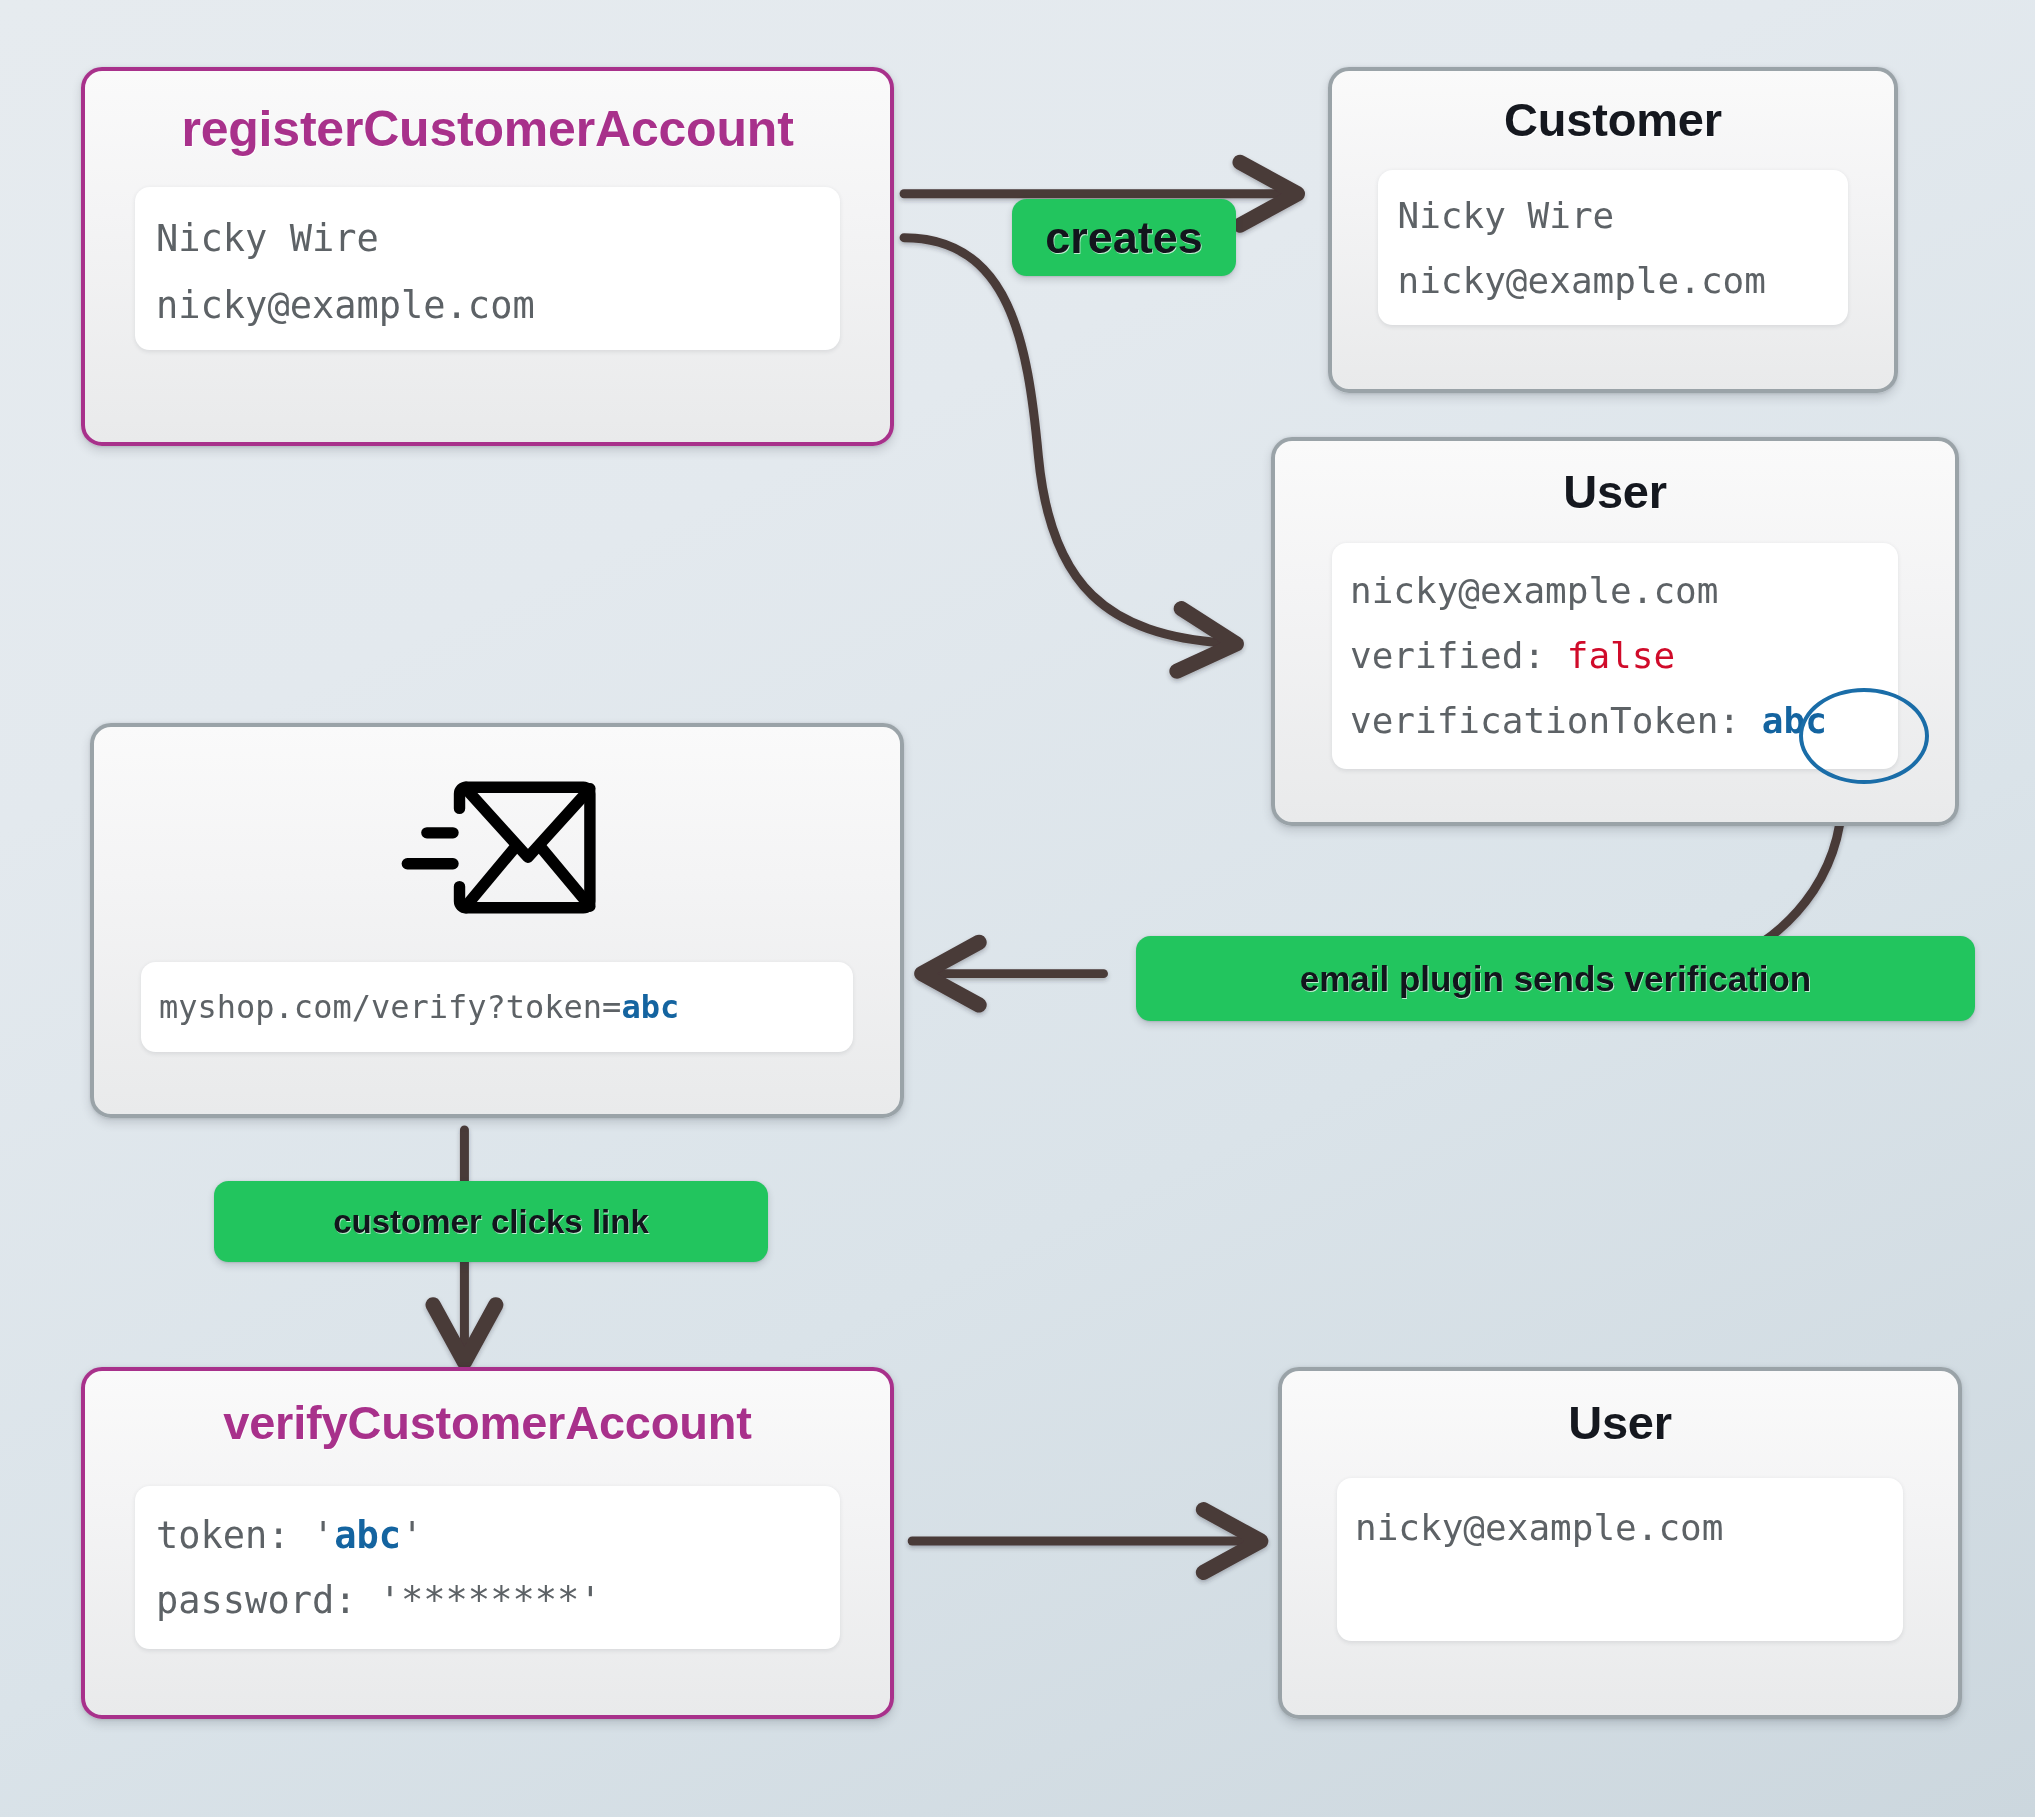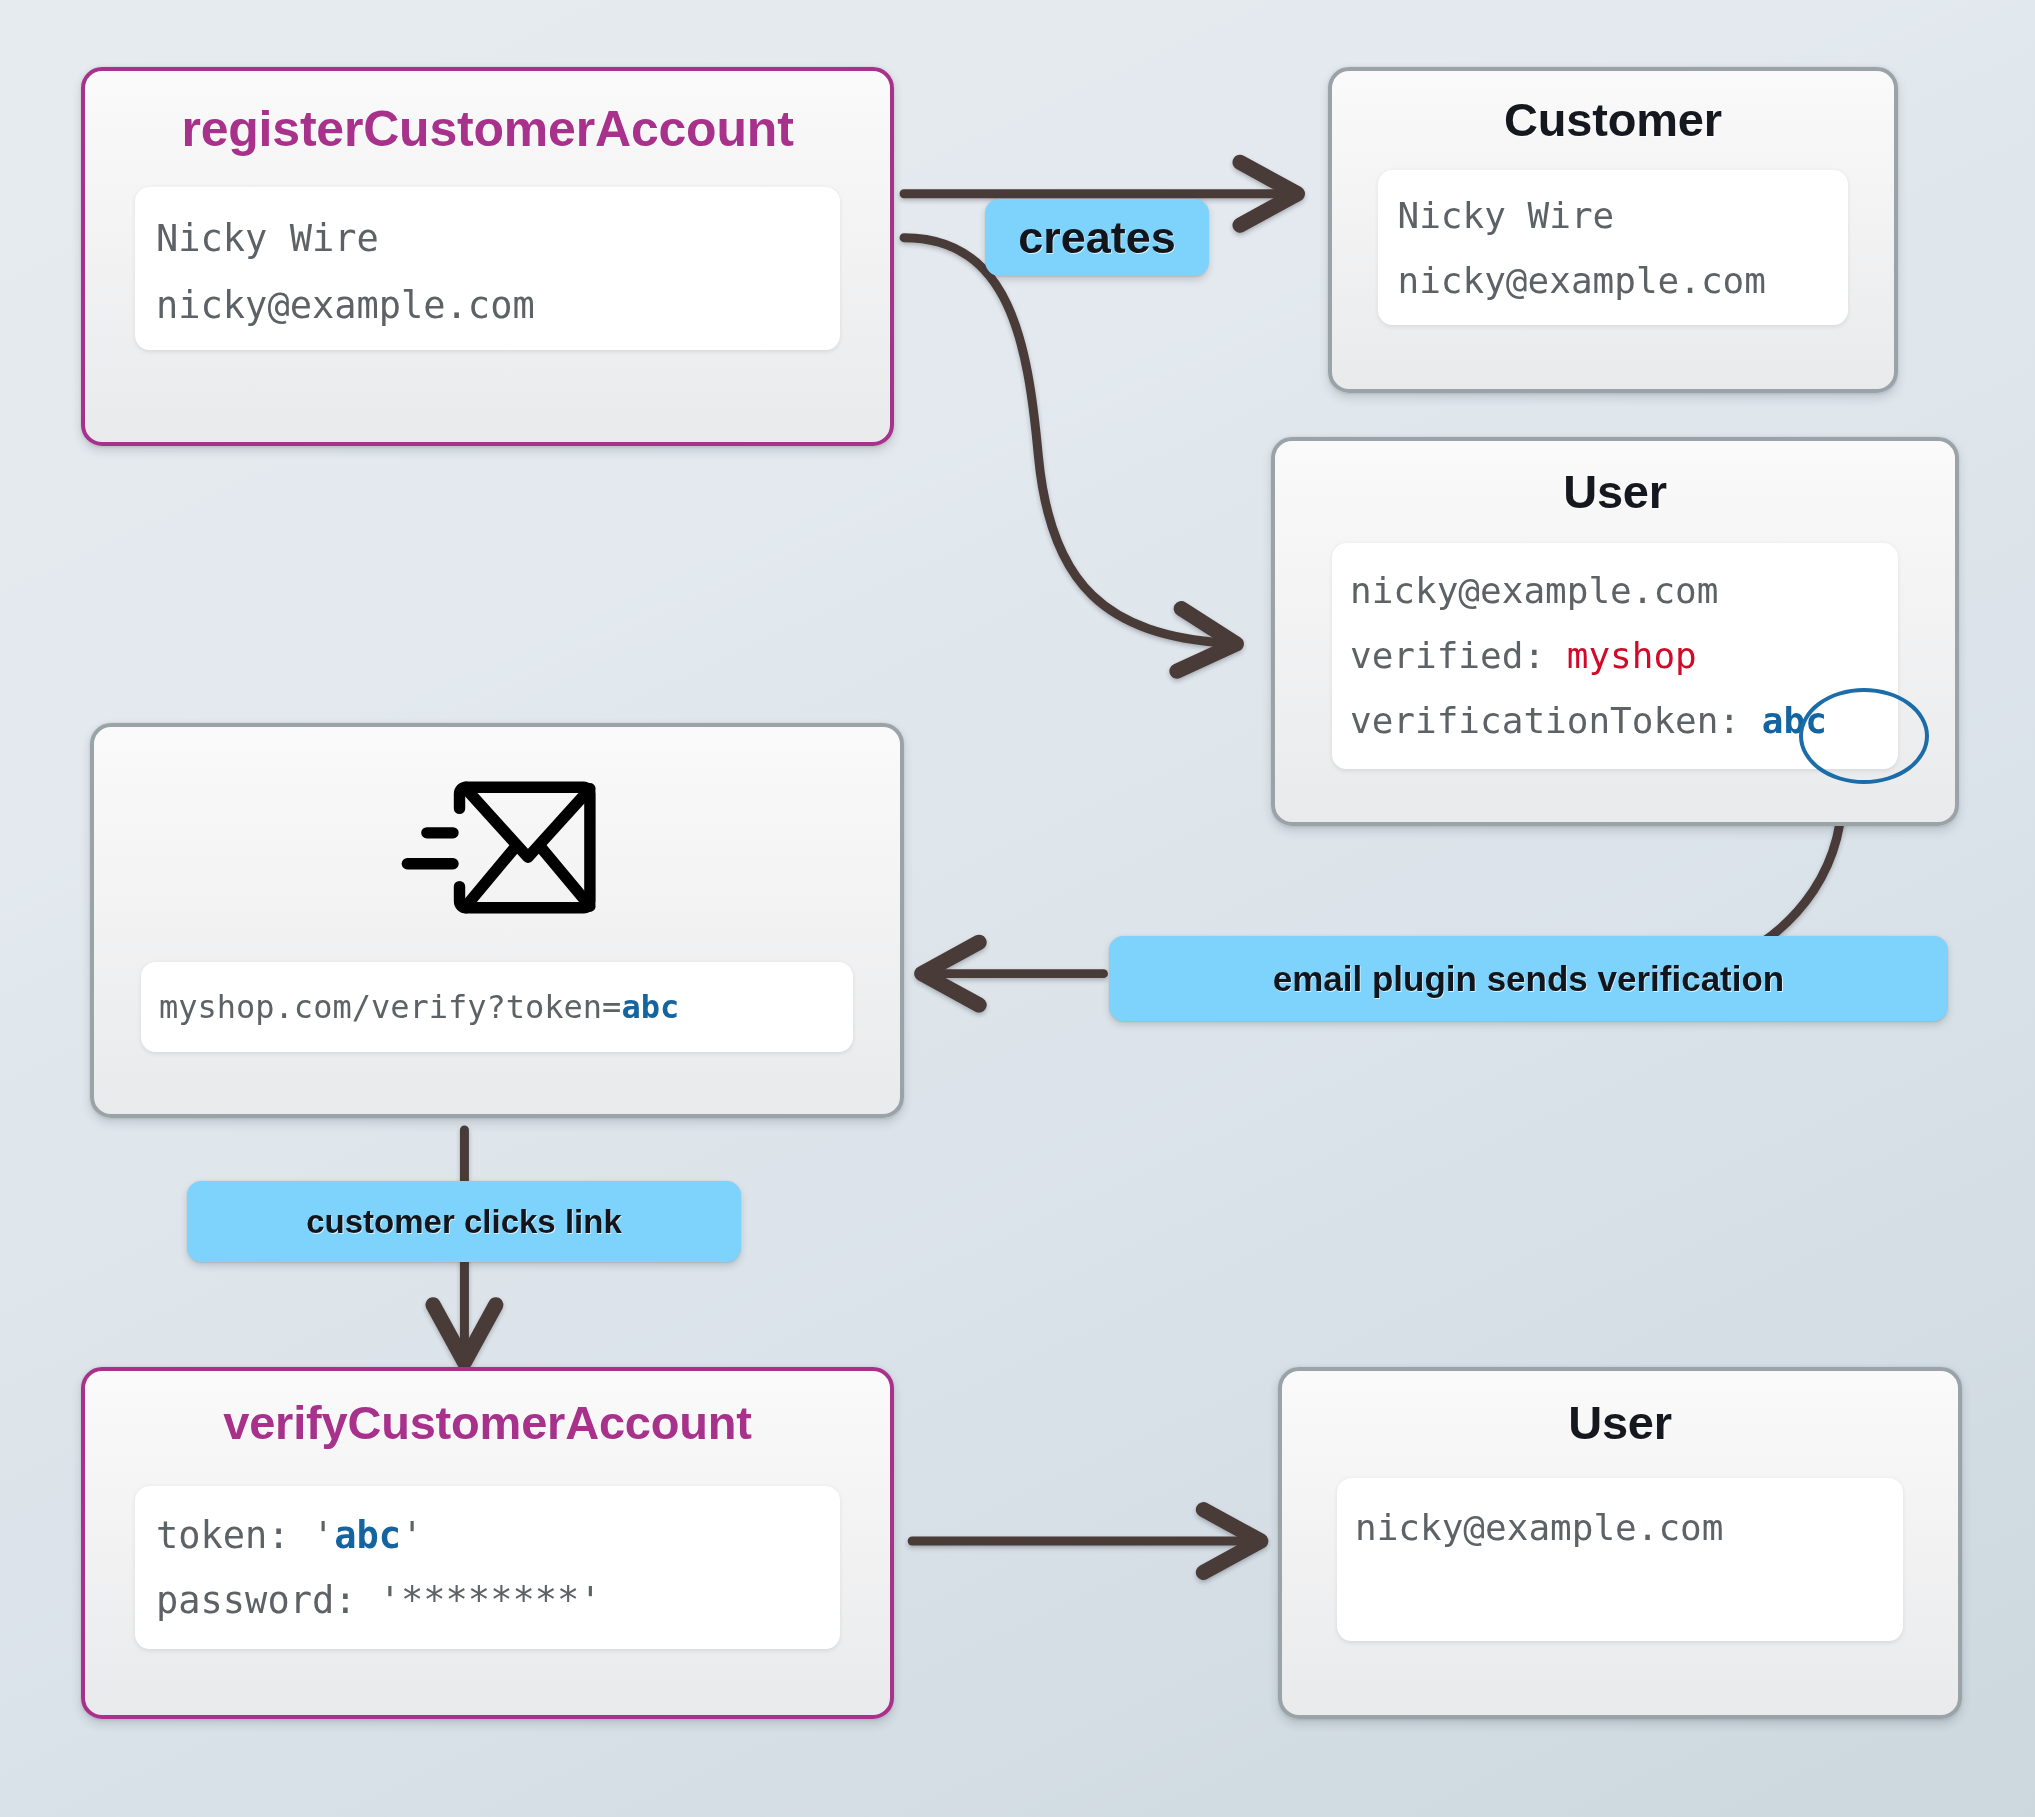--- a/index.html
+++ b/index.html
@@ -59,32 +59,33 @@
     white-space: pre;
     letter-spacing: 0px;
   }
   .code .false { color: #d00b2a; }
   .code .true  { color: #14a014; }
   .code .tok   { color: #1464a0; font-weight: bold; }
 
   
   .edge-label {
     position: absolute;
-    background: #7dd3fc;
+    background: #22c55e;
     border-radius: 14.7px;
     box-shadow: 0 3.3px 7.3px rgba(40,50,60,0.18), 0 0.8px 1.6px rgba(40,50,60,0.12);
     color: #12151c;
     font-weight: bold;
     display: flex;
     align-items: center;
     justify-content: center;
     text-shadow: 0.8px 0.8px 0 rgba(255,255,255,0.7);
     box-sizing: border-box;
     z-index: 6;
     white-space: nowrap;
+    margin-left: 27px;
   }
 
   
   .token-circle {
     position: absolute;
     border: 4.9px solid #1a6da8;
     border-radius: 50%;
     box-sizing: border-box;
     z-index: 5;
   }
@@ -168,21 +169,21 @@
   <div class="panel">
     <div class="code">Nicky Wire</div>
     <div class="code">nicky@example.com</div>
   </div>
 </div>
 
 <div class="node gray" id="node-user-unverified">
   <div class="node-title gray">User</div>
   <div class="panel">
     <div class="code">nicky@example.com</div>
-    <div class="code"><span>verified: </span><span class="false">myshop</span></div>
+    <div class="code"><span>verified: </span><span class="false">false</span></div>
     <div class="code"><span>verificationToken: </span><span class="tok">abc</span></div>
   </div>
 </div>
 <div class="token-circle" id="token-circle-user"></div>
 
 <div class="node gray" id="node-email">
   <div class="envelope-wrap">
     <svg width="212" height="163" viewBox="0 0 130 100">
       <g fill="none" stroke="#000000" stroke-width="7" stroke-linecap="round" stroke-linejoin="round">
         <path d="M46,13 H118 a4,4 0 0 1 4,4 V83 a4,4 0 0 1 -4,4 H46"></path>

